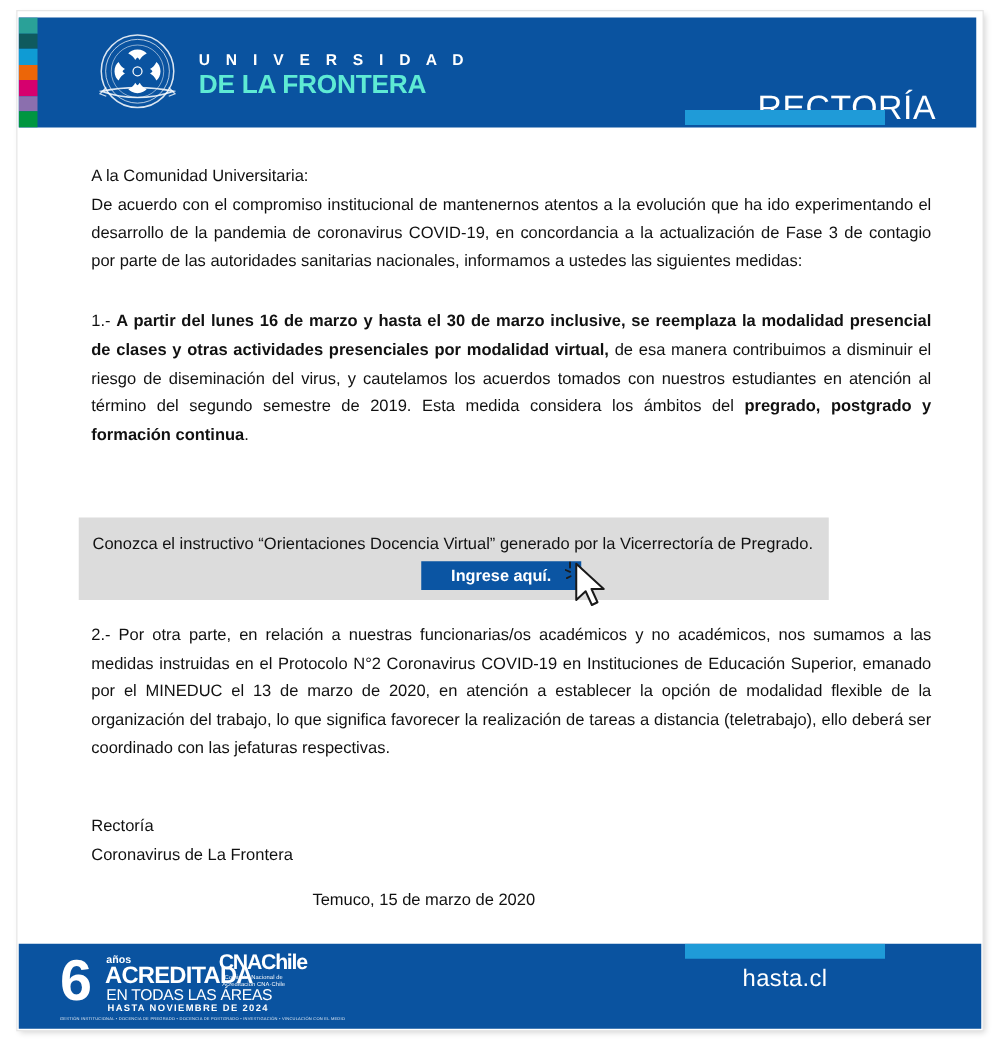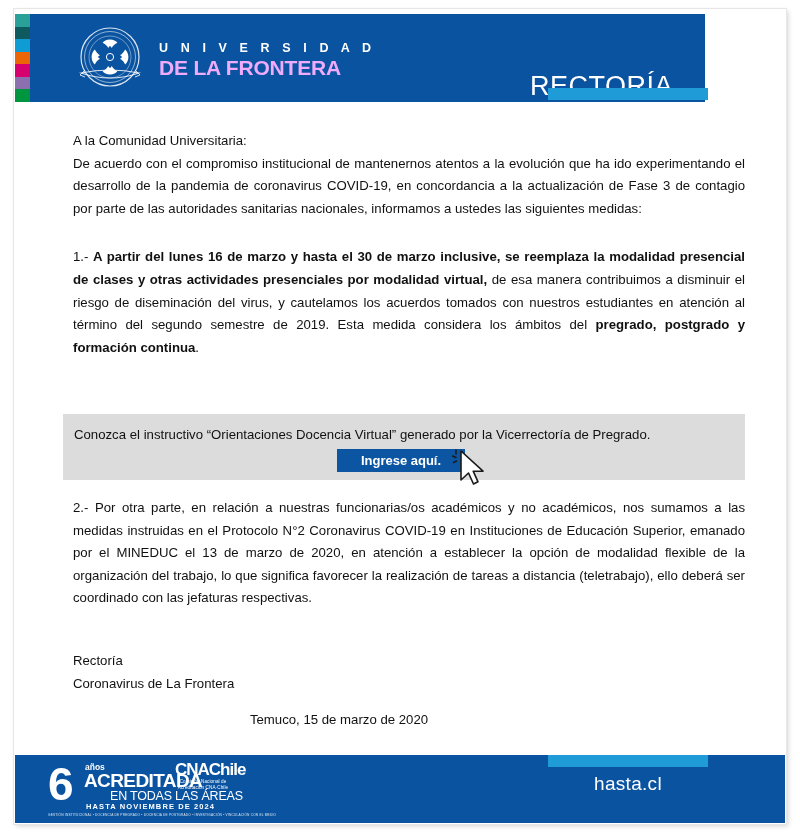--- a/index.html
+++ b/index.html
@@ -24,21 +24,21 @@
     width:772px;height:815px;
     background:#ffffff;
     box-shadow:0 0 0 1px #e6e6e6, 2px 2px 5px rgba(0,0,0,0.18);
     box-sizing:border-box;
   }
 
   
   .header{
     position:absolute;
     left:15px;top:14px;
-    width:690px;height:88px;
+    width:766px;height:88px;
     background:#0a53a0;
     overflow:hidden;
   }
   .colorbar{
     position:absolute;
     left:0;top:0;
     width:15px;height:88px;
     display:flex;flex-direction:column;
   }
   .colorbar span{flex:1 1 0;display:block;}
@@ -54,21 +54,21 @@
   }
   .brand .l1{
     color:#ffffff;
     font-size:12.5px;
     letter-spacing:4.6px;
     font-weight:600;
     line-height:15px;
     white-space:nowrap;
   }
   .brand .l2{
-    color:#f0abfc;
+    color:#5eead4;
     font-size:21px;
     font-weight:bold;
     letter-spacing:-0.2px;
     line-height:24px;
     white-space:nowrap;
   }
   .dept-title{
     position:absolute;
     right:32px;top:57px;
     color:#ffffff;
@@ -100,21 +100,21 @@
     text-justify:inter-word;
   }
   p.para b{font-weight:bold;}
   .salutation{margin-bottom:30px;text-align:left;}
   .gap-1{height:26px;}
 
   
   .callout{
     position:absolute;
     left:63px;top:414px;
-    width:682px;height:66px;
+    width:600px;height:66px;
     background:#dcdcdc;
     box-sizing:border-box;
     padding:10px 11px 16px 11px;
   }
   .callout p{
     margin:0;
     color:#111111;
     font-size:13.2px;
     line-height:22.6px;
     text-align:justify;
@@ -218,21 +218,20 @@
     font-weight:bold;
     line-height:20px;
     letter-spacing:-0.6px;
   }
   .accred .areas{
     position:absolute;
     left:37px;top:27px;
     font-size:12.5px;
     line-height:13px;
     letter-spacing:-0.2px;
-    margin-left:25px;
   }
   .accred .hasta{
     position:absolute;
     left:38px;top:39px;
     font-size:7.5px;
     font-weight:bold;
     letter-spacing:1.1px;
     line-height:9px;
   }
   .accred .microline{

